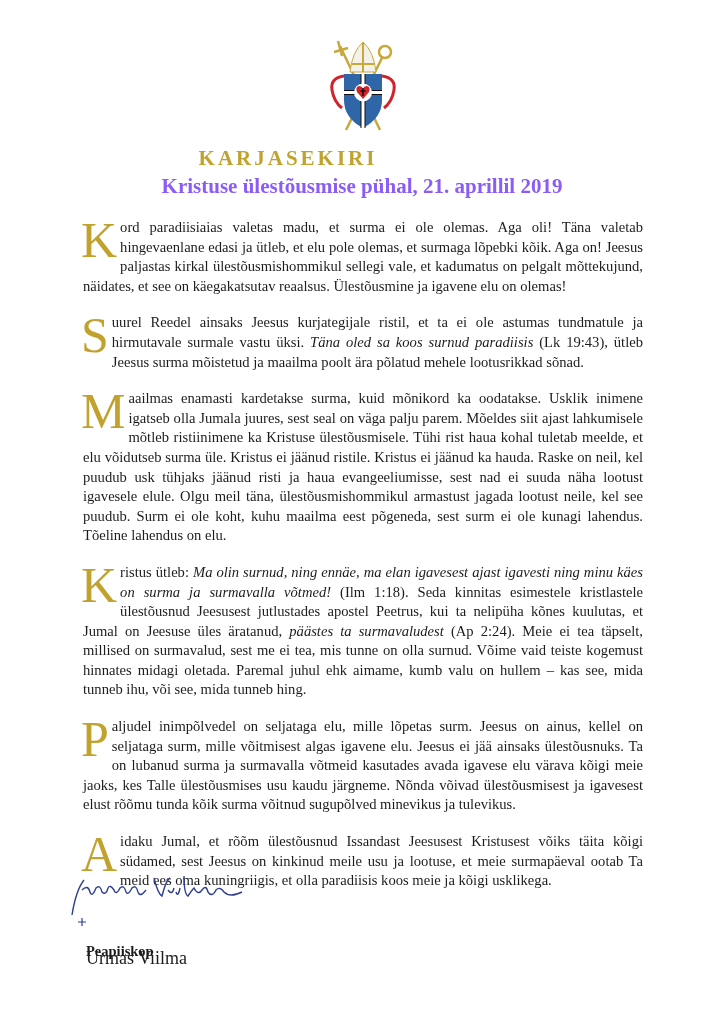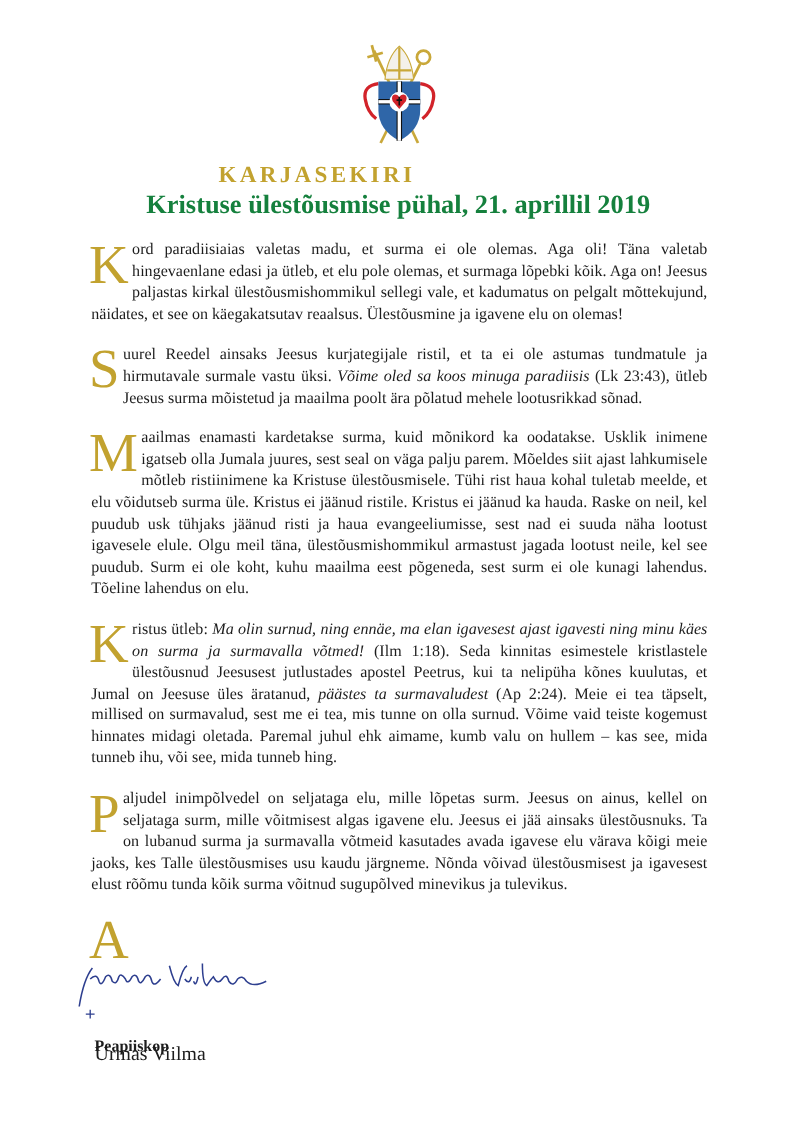--- a/index.html
+++ b/index.html
@@ -2,21 +2,21 @@
 <html><head>
   <meta charset="utf-8">
   <style>
     html, body { margin: 0; padding: 0; background: #ffffff; }
     body { width: 724px; height: 1024px; position: relative; overflow: hidden;
       font-family: "Liberation Serif", "DejaVu Serif", serif; color: #1c1c1c; }
     .emblem { position: absolute; left: 322px; top: 38px; width: 82px; height: 96px; }
     .title { position: absolute; left: 0; width: 576px; top: 146px; text-align: center;
       font-size: 21px; font-weight: bold; letter-spacing: 3px; color: #c2a22f; }
     .subtitle { position: absolute; left: 0; width: 724px; top: 174px; text-align: center;
-      font-size: 24px; font-weight: bold; color: #15803d; }
+      font-size: 21px; font-weight: bold; color: #8b5cf6; }
     .body { position: absolute; left: 83px; top: 218px; width: 560px; }
     .para { font-size: 14.6px; line-height: 19.6px; text-align: justify; margin: 0 0 17px 0; }
     .para::after { content: ""; display: table; clear: both; }
     .dropcap { float: left; font-size: 50px; line-height: 40px; color: #c2a22f;
       margin: 2px 3px -2px -2px; font-weight: normal; }
     .para i { font-style: italic; }
     .signature { position: absolute; left: 62px; top: 870px; width: 190px; height: 60px; }
     .signer-name { position: absolute; left: 86px; top: 948px; font-size: 18px; }
     .signer-role { position: absolute; left: 86px; top: 943px; font-size: 14.5px; font-weight: bold; }
   </style>
@@ -51,29 +51,29 @@
     <line x1="38.5" y1="53" x2="43.5" y2="53" stroke="#111" stroke-width="1.5"></line>
   </svg>
 </div>
 
 <div class="title">KARJASEKIRI</div>
 <div class="subtitle">Kristuse ülestõusmise pühal, 21. aprillil 2019</div>
 
 <div class="body">
   <p class="para"><span class="dropcap">K</span><span>ord paradiisiaias valetas madu, et surma ei ole olemas. Aga oli! Täna valetab hingevaenlane edasi ja ütleb, et elu pole olemas, et surmaga lõpebki kõik. Aga on! Jeesus paljastas kirkal ülestõusmishommikul sellegi vale, et kadumatus on pelgalt mõttekujund, näidates, et see on käegakatsutav reaalsus. Ülestõusmine ja igavene elu on olemas!</span></p>
 
-  <p class="para"><span class="dropcap">S</span><span>uurel Reedel ainsaks Jeesus kurjategijale ristil, et ta ei ole astumas tundmatule ja hirmutavale surmale vastu üksi. </span><i>Võime oled sa koos minuga paradiisis</i><span> (Lk 23:43), ütleb Jeesus surma mõistetud ja maailma poolt ära põlatud mehele lootusrikkad sõnad.</span></p>
+  <p class="para"><span class="dropcap">S</span><span>uurel Reedel ainsaks Jeesus kurjategijale ristil, et ta ei ole astumas tundmatule ja hirmutavale surmale vastu üksi. </span><i>Täna oled sa koos surnud paradiisis</i><span> (Lk 19:43), ütleb Jeesus surma mõistetud ja maailma poolt ära põlatud mehele lootusrikkad sõnad.</span></p>
 
   <p class="para"><span class="dropcap">M</span><span>aailmas enamasti kardetakse surma, kuid mõnikord ka oodatakse. Usklik inimene igatseb olla Jumala juures, sest seal on väga palju parem. Mõeldes siit ajast lahkumisele mõtleb ristiinimene ka Kristuse ülestõusmisele. Tühi rist haua kohal tuletab meelde, et elu võidutseb surma üle. Kristus ei jäänud ristile. Kristus ei jäänud ka hauda. Raske on neil, kel puudub usk tühjaks jäänud risti ja haua evangeeliumisse, sest nad ei suuda näha lootust igavesele elule. Olgu meil täna, ülestõusmishommikul armastust jagada lootust neile, kel see puudub. Surm ei ole koht, kuhu maailma eest põgeneda, sest surm ei ole kunagi lahendus. Tõeline lahendus on elu.</span></p>
 
   <p class="para"><span class="dropcap">K</span><span>ristus ütleb: </span><i>Ma olin surnud, ning ennäe, ma elan igavesest ajast igavesti ning minu käes on surma ja surmavalla võtmed!</i><span> (Ilm 1:18). Seda kinnitas esimestele kristlastele ülestõusnud Jeesusest jutlustades apostel Peetrus, kui ta nelipüha kõnes kuulutas, et Jumal on Jeesuse üles äratanud, </span><i>päästes ta surmavaludest</i><span> (Ap 2:24). Meie ei tea täpselt, millised on surmavalud, sest me ei tea, mis tunne on olla surnud. Võime vaid teiste kogemust hinnates midagi oletada. Paremal juhul ehk aimame, kumb valu on hullem – kas see, mida tunneb ihu, või see, mida tunneb hing.</span></p>
 
   <p class="para"><span class="dropcap">P</span><span>aljudel inimpõlvedel on seljataga elu, mille lõpetas surm. Jeesus on ainus, kellel on seljataga surm, mille võitmisest algas igavene elu. Jeesus ei jää ainsaks ülestõusnuks. Ta on lubanud surma ja surmavalla võtmeid kasutades avada igavese elu värava kõigi meie jaoks, kes Talle ülestõusmises usu kaudu järgneme. Nõnda võivad ülestõusmisest ja igavesest elust rõõmu tunda kõik surma võitnud sugupõlved minevikus ja tulevikus.</span></p>
 
-  <p class="para"><span class="dropcap">A</span></p>
+  <p class="para"><span class="dropcap">A</span><span>idaku Jumal, et rõõm ülestõusnud Issandast Jeesusest Kristusest võiks täita kõigi südamed, sest Jeesus on kinkinud meile usu ja lootuse, et meie surmapäeval ootab Ta meid ees oma kuningriigis, et olla paradiisis koos meie ja kõigi usklikega.</span></p>
 </div>
 
 <div class="signature">
   <svg width="190" height="60" viewBox="0 0 190 60">
     <path d="M10 45 Q14 20 22 10 M20 20 Q26 14 28 22 Q30 28 34 18 Q38 14 40 22 Q44 26 46 18 Q48 14 52 20 Q54 26 58 18 Q62 14 64 22 Q66 26 70 18 Q74 14 76 22 Q78 28 84 20" fill="none" stroke="#2e3f8f" stroke-width="1.4"></path>
     <path d="M92 8 Q96 24 100 26 Q104 10 108 8 M106 20 Q110 26 112 18 M114 22 Q116 28 118 18 M122 6 Q122 24 126 26 Q130 20 132 18 Q136 26 140 20 Q144 14 146 22 Q150 28 154 20 Q158 16 162 22 Q168 28 180 22" fill="none" stroke="#2e3f8f" stroke-width="1.4"></path>
     <path d="M20 48 L20 56 M16 52 L24 52" stroke="#2e3f8f" stroke-width="1.2"></path>
   </svg>
 </div>
 <div class="signer-name">Urmas Viilma</div>

